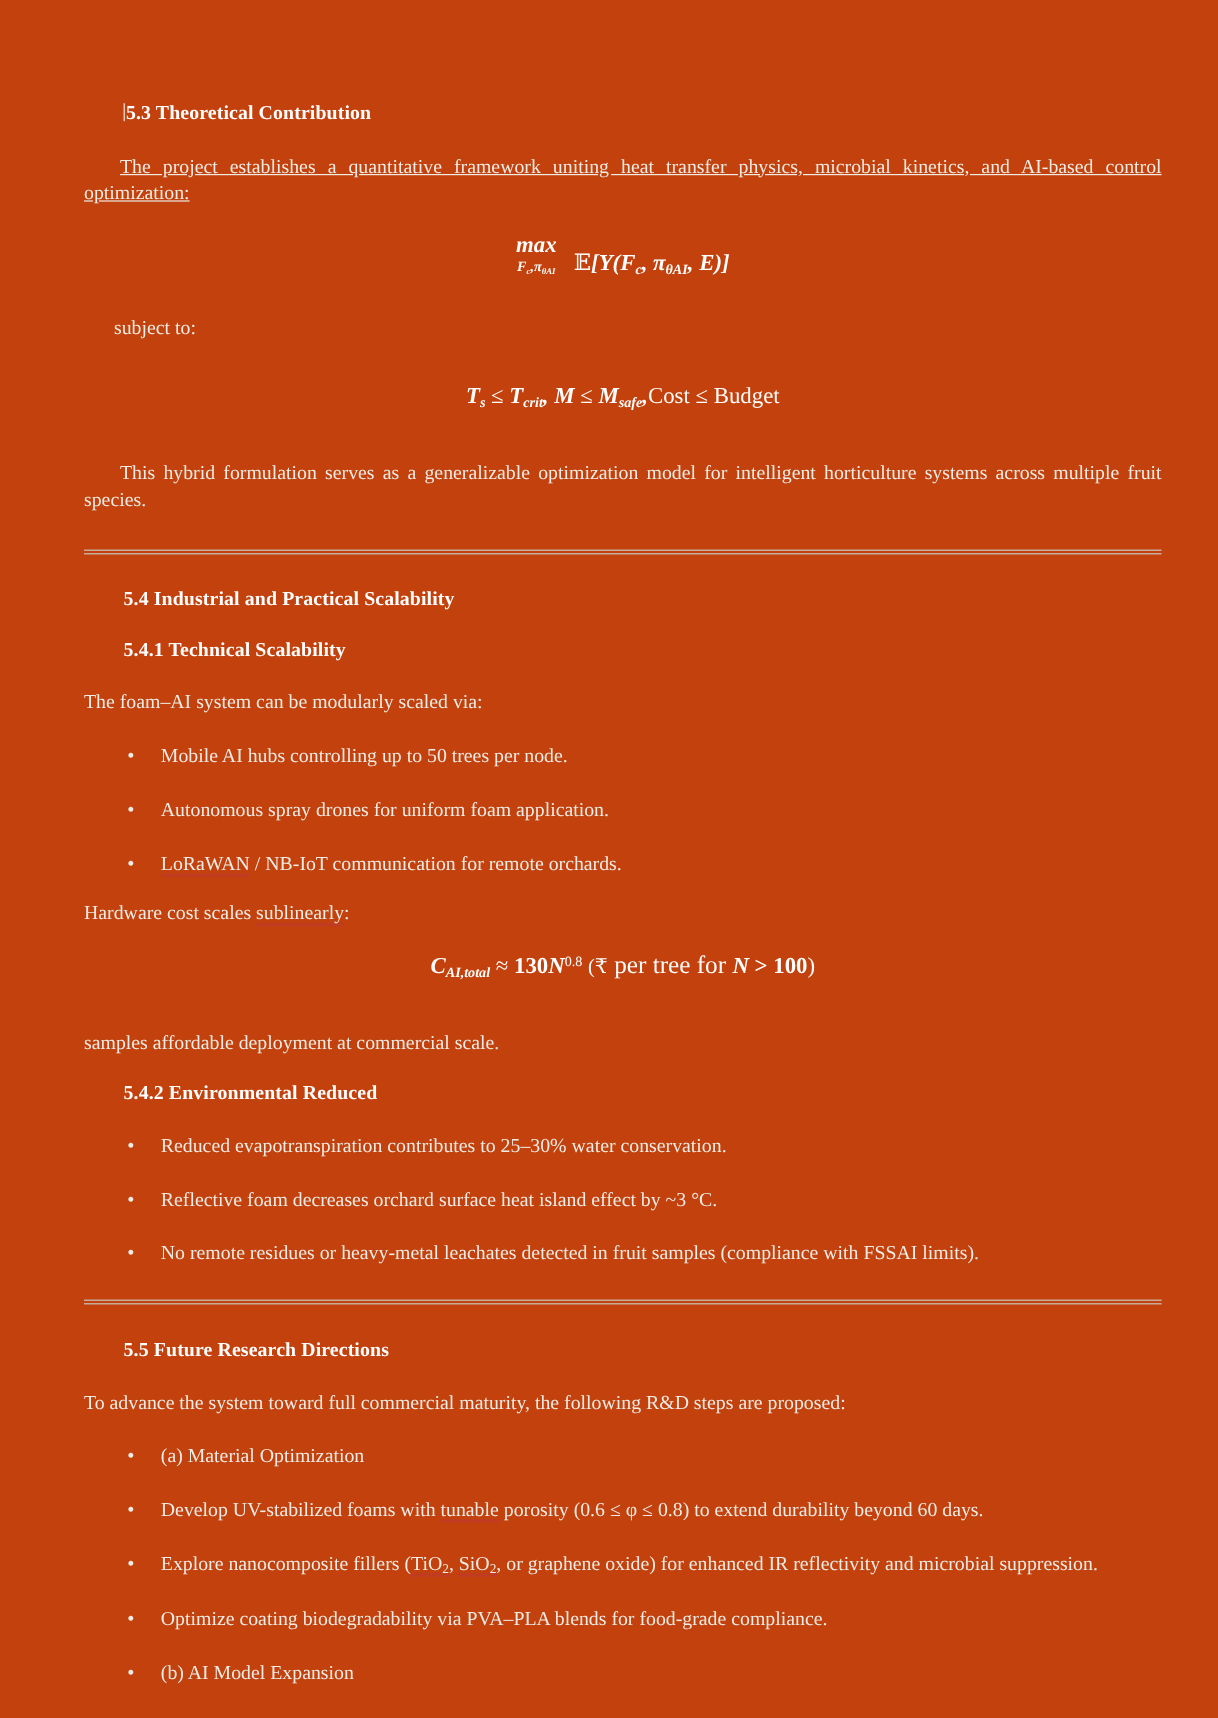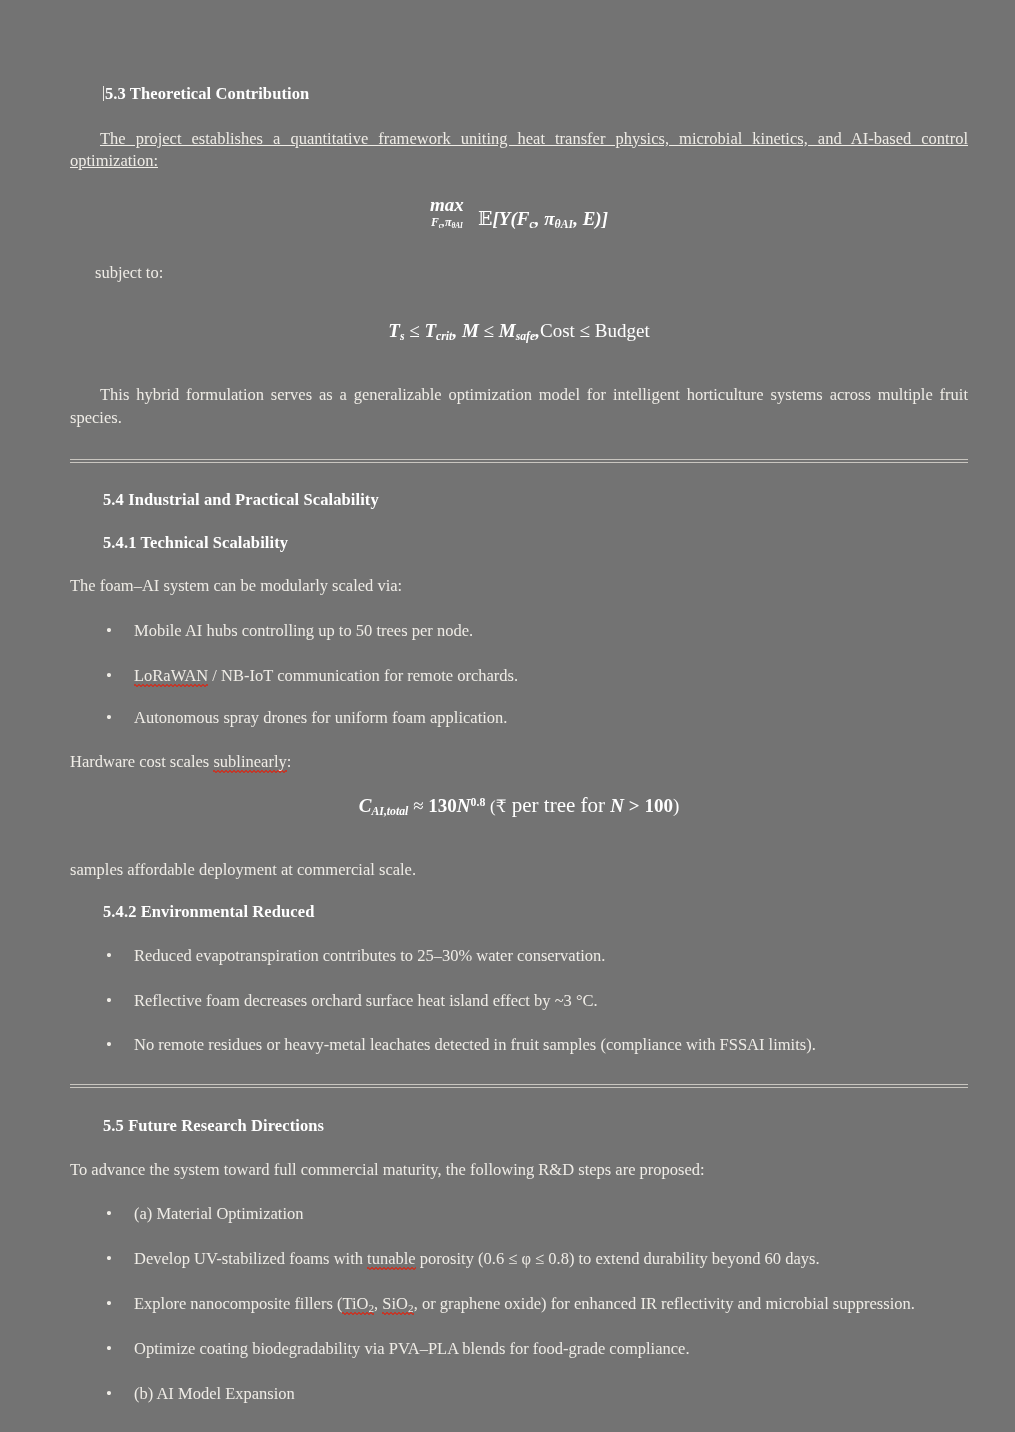--- a/index.html
+++ b/index.html
@@ -14,21 +14,21 @@
     overflow: hidden;
     font-family: "Liberation Serif", "DejaVu Serif", serif;
     color: #f2efe9;
   }
 
   .page {
     position: absolute;
     left: 0; top: 0;
     width: 1015px;
     height: 1432px;
-    background: #737373;
+    background: #c2410c;
   }
 
   .content {
     position: absolute;
     left: 70px;
     top: 84px;
     width: 898px;
   }
 
   
@@ -87,21 +87,21 @@
   }
   .sub {
     font-size: 0.62em;
     vertical-align: -0.28em;
     font-style: italic;
     font-weight: bold;
   }
   .sup {
     font-size: 0.62em;
     vertical-align: 0.52em;
-    font-weight: bold;
+    font-weight: normal;
   }
   .limits {
     display: inline-block;
     text-align: center;
     vertical-align: -0.05em;
   }
   .limits .lim-top { display: block; font-size: 19px; font-weight: bold; line-height: 1; font-style: italic; }
   .limits .lim-bot { display: block; font-size: 11.8px; font-weight: bold; font-style: italic; line-height: 1.25; margin-top: 1px; }
 
   
@@ -192,22 +192,22 @@
     <div class="divider"></div>
 
     <div class="h-sub" style="margin-top:27px;margin-bottom:22px;">5.4 Industrial and Practical Scalability</div>
 
     <div class="h-sub" style="margin-bottom:22px;">5.4.1 Technical Scalability</div>
 
     <p class="body noindent" style="margin-bottom:22px;">The foam–AI system can be modularly scaled via:</p>
 
     <ul class="bl">
       <li style="margin-bottom:22px;"><span>Mobile AI hubs controlling up to 50 trees per node.</span></li>
+      <li style="margin-bottom:22px;"><span>Autonomous spray drones for uniform foam application.</span></li>
       <li style="margin-bottom:19px;"><span class="sq">LoRaWAN</span><span> / NB-IoT communication for remote orchards.</span></li>
-      <li style="margin-bottom:22px;"><span>Autonomous spray drones for uniform foam application.</span></li>
     </ul>
 
     <p class="body noindent" style="margin-bottom:20px;"><span>Hardware cost scales </span><span class="sq">sublinearly</span><span>:</span></p>
 
     <div class="eq" style="margin-bottom:40px;">
       <span class="eq-inner">
         <span class="mi">C</span><span class="sub">AI,total</span>
         <span class="mroman">≈</span>
         <span class="mop">130</span><span class="mi">N</span><span class="sup">0.8</span>
         <span class="mroman" style="font-size:17px;">(</span><span class="mroman" style="font-size:17px;">₹</span><span class="mroman" style="font-size:21px;"> per tree for </span><span class="mi">N</span><span class="mop"> &gt; </span><span class="mop">100</span><span class="mroman" style="font-size:19px;">)</span>

